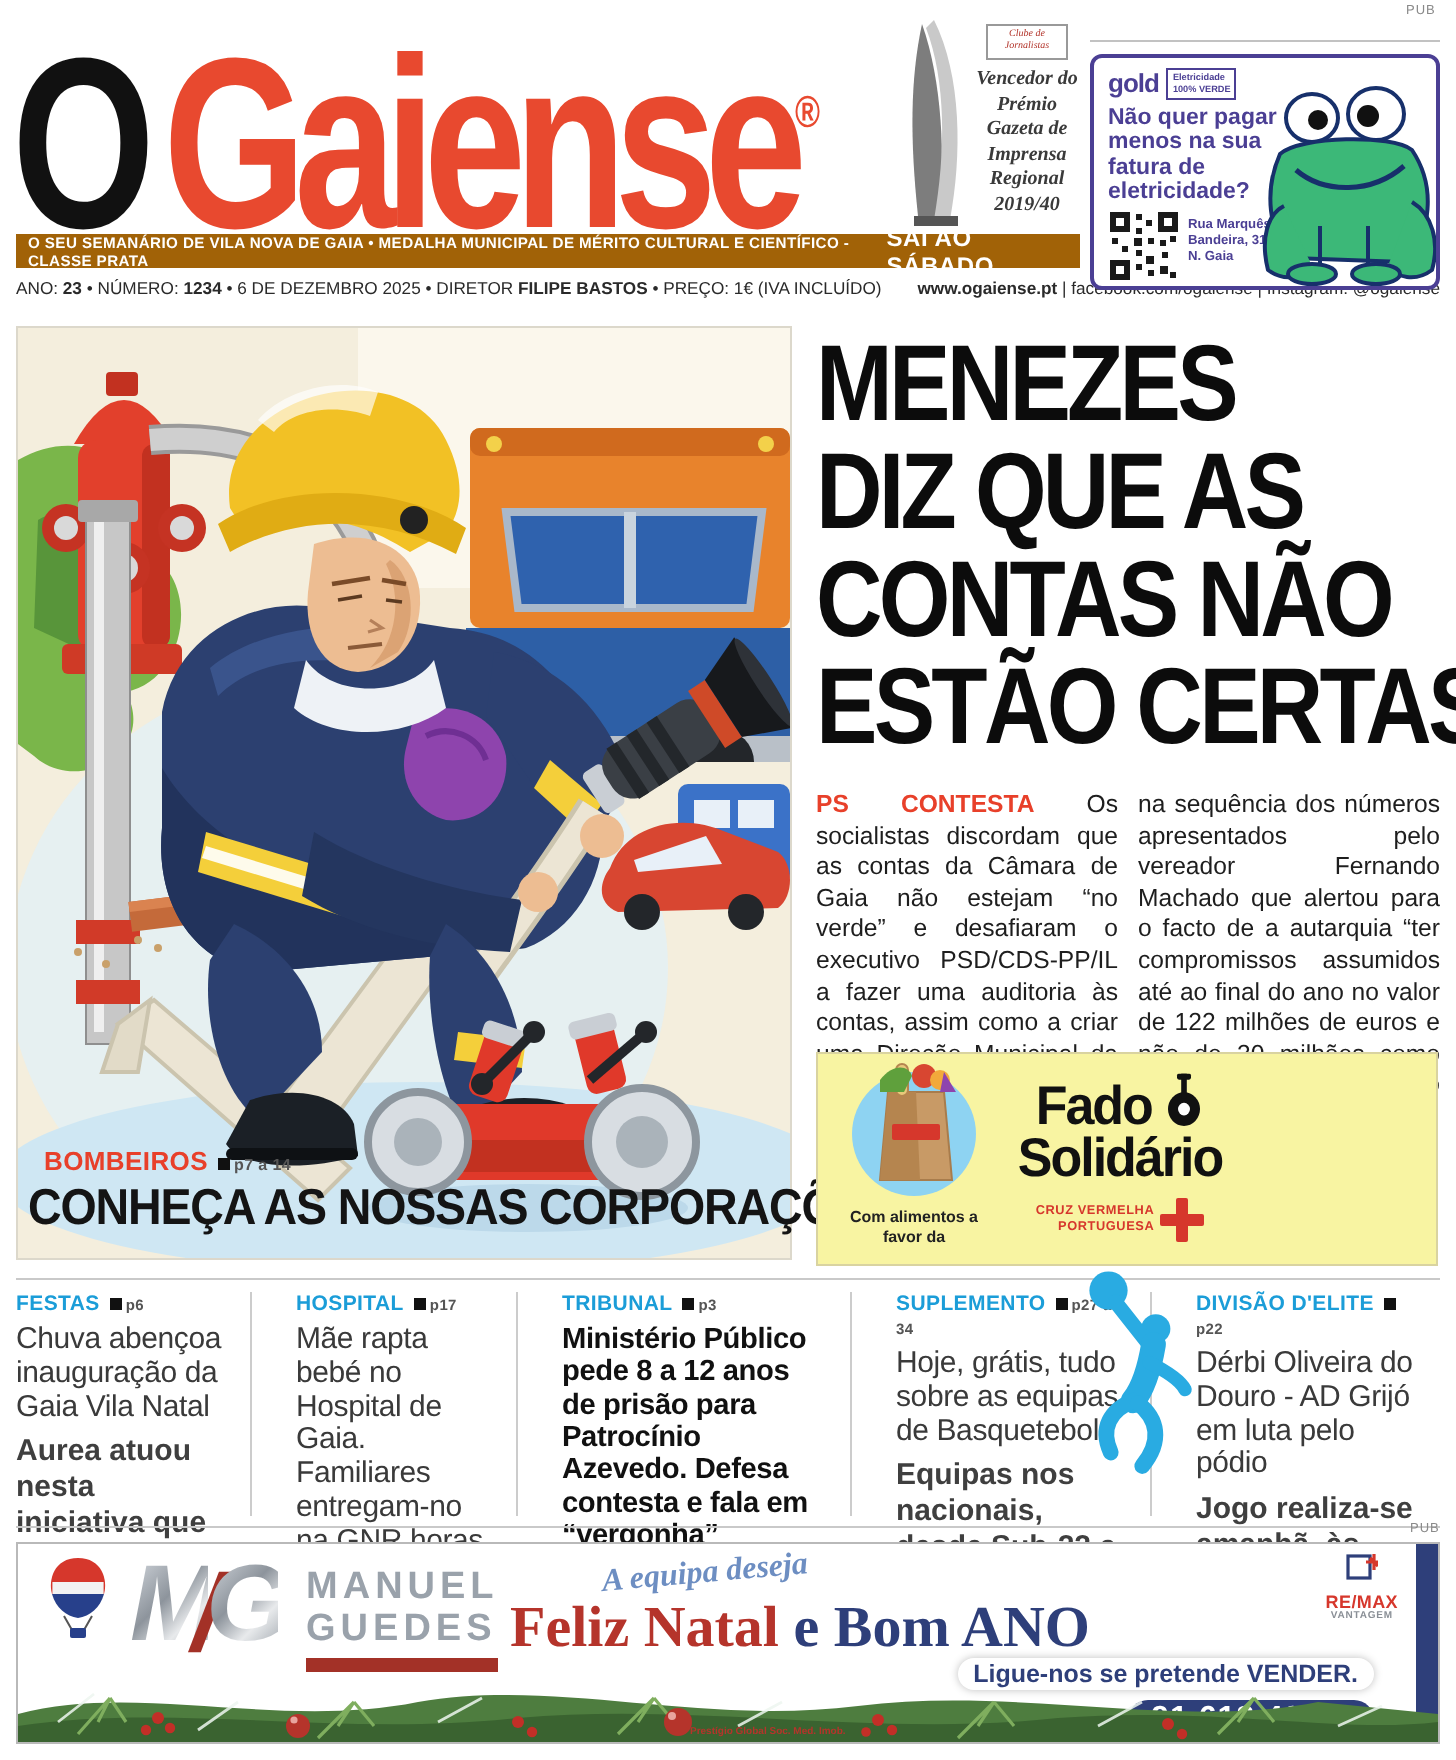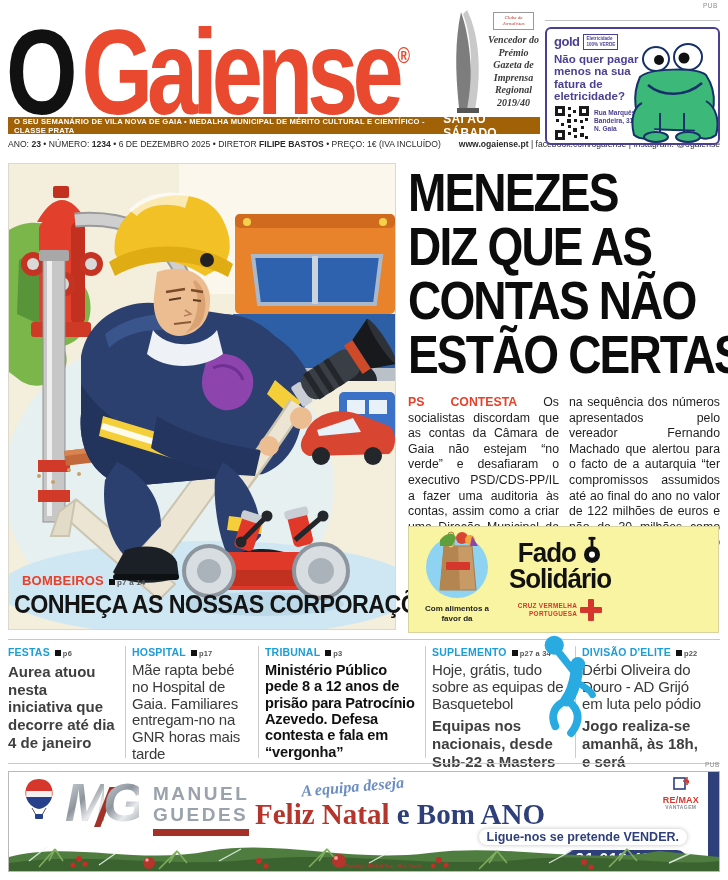--- a/index.html
+++ b/index.html
@@ -60,21 +60,21 @@
   .fado-mid { width:122px; text-align:center; }
   .fado-title { font-size:26px; font-weight:900; color:#111; letter-spacing:-1px; line-height:.95; transform:scaleY(1.05);}
   .cruz { display:flex; align-items:center; justify-content:center; gap:3px; margin-top:8px;}
   .cruz-txt { font-size:6.4px; font-weight:900; color:#d6372c; text-align:right; line-height:1.2; letter-spacing:.3px;}
   .fado-right { flex:1; font-size:16.5px; font-weight:bold; color:#111; line-height:1.07; padding-left:4px;}
   .fado-right .red { color:#e8402a; }
   
   .rule { position:absolute; left:8px; width:712px; border-top:1px solid #c9c9c9; }
   .news { position:absolute; left:8px; top:646px; width:712px; height:112px; display:flex; }
   .ncol { padding-right:10px; position:relative; }
-  .ncol + .ncol { border-left:1px solid #ccc; padding-left:6px; }
+  .ncol + .ncol { border-left:1px solid #ccc; padding-left:22px; }
   .kicker { font-size:10.5px; font-weight:800; color:#1b9dd8; letter-spacing:.2px;}
   .kicker .mark { font-size:7.5px; }
   .ntitle { margin-top:4px; font-size:15px; color:#3a3a3a; line-height:1.12; letter-spacing:-.2px;}
   .ntitle.bold { font-weight:bold; color:#111; font-size:14.6px; }
   .nsub { margin-top:5px; font-size:15px; font-weight:600; color:#3f3f3f; line-height:1.18;}
   .nsub b { font-weight:400; }
   .dunker { position:absolute; right:-26px; top:-12px; z-index:2; }
   .pub-bottom { left:705px; top:761px; }
   
   .ad { position:absolute; left:8px; top:771px; width:712px; height:101px; border:1px solid #b9b9b9; background:#fff; overflow:hidden;}
@@ -378,20 +378,21 @@
         </svg>
       </div>
     </div>
   </div>
 
   <div class="rule" style="top:639px"></div>
 
   <div class="news">
     <div class="ncol" style="width:117px">
       <div class="kicker"><span>FESTAS</span><span class="sq"></span><span class="mark">p6</span></div>
+      <div class="ntitle">Chuva abençoa inauguração da Gaia Vila Natal</div>
       <div class="nsub">Aurea atuou nesta iniciativa que decorre até dia 4 de janeiro</div>
     </div>
     <div class="ncol" style="width:133px">
       <div class="kicker"><span>HOSPITAL</span><span class="sq"></span><span class="mark">p17</span></div>
       <div class="ntitle">Mãe rapta bebé no Hospital de Gaia. Familiares entregam-no na GNR horas mais tarde</div>
     </div>
     <div class="ncol" style="width:167px">
       <div class="kicker"><span>TRIBUNAL</span><span class="sq"></span><span class="mark">p3</span></div>
       <div class="ntitle bold">Ministério Público pede 8 a 12 anos de prisão para Patrocínio Azevedo. Defesa contesta e fala em “vergonha”</div>
     </div>

